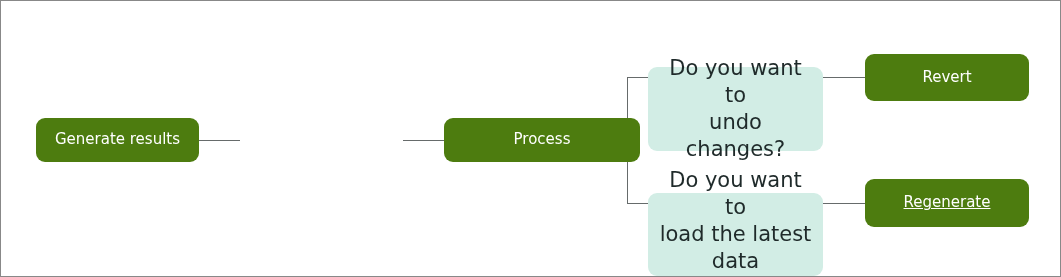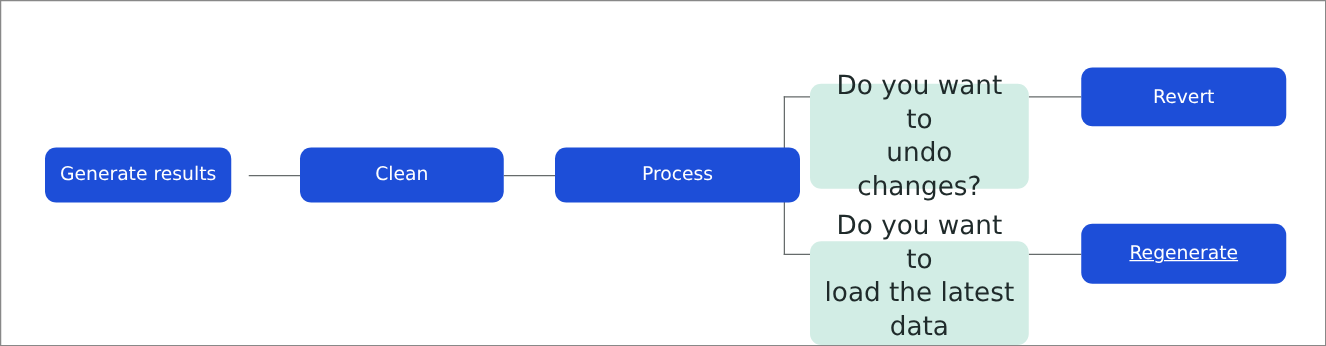--- a/index.html
+++ b/index.html
@@ -24,21 +24,21 @@
     position: absolute;
     box-sizing: border-box;
     display: flex;
     align-items: center;
     justify-content: center;
     text-align: center;
     border-radius: 9px;
     line-height: 1.28;
   }
   .node-process {
-    background: #1d4ed8;
+    background: #4d7c0f;
     color: #ffffff;
     font-size: 15px;
   }
   .node-decision {
     background: #d2ede5;
     color: #1f2a2a;
     font-size: 21px;
     padding: 0 10px;
     margin-top: 32px;
   }
@@ -66,27 +66,24 @@
   <div class="conn conn-v" style="left:626px; top:76px; height:127px;"></div>
 
   <div class="conn conn-h" style="left:626px; top:76px; width:21px;"></div>
 
   <div class="conn conn-h" style="left:626px; top:202px; width:21px;"></div>
 
   <div class="conn conn-h" style="left:822px; top:76px; width:42px;"></div>
 
   <div class="conn conn-h" style="left:822px; top:202px; width:42px;"></div>
 
-  <div class="node node-process" style="left:35px; top:117px; width:149px; height:44px;">
+  <div class="node node-process" style="left:35px; top:117px; width:163px; height:44px;">
     <span class="txt">Generate results</span>
   </div>
 
-  <div class="node node-process" style="left:239px; top:117px; width:163px; height:44px;">
-    <span class="txt">Clean</span>
-  </div>
 
   <div class="node node-process" style="left:443px; top:117px; width:196px; height:44px;">
     <span class="txt">Process</span>
   </div>
 
   <div class="node node-decision" style="left:647px; top:34px; width:175px; height:84px;">
     <span class="txt">Do you want to
 undo changes?</span>
   </div>
 

